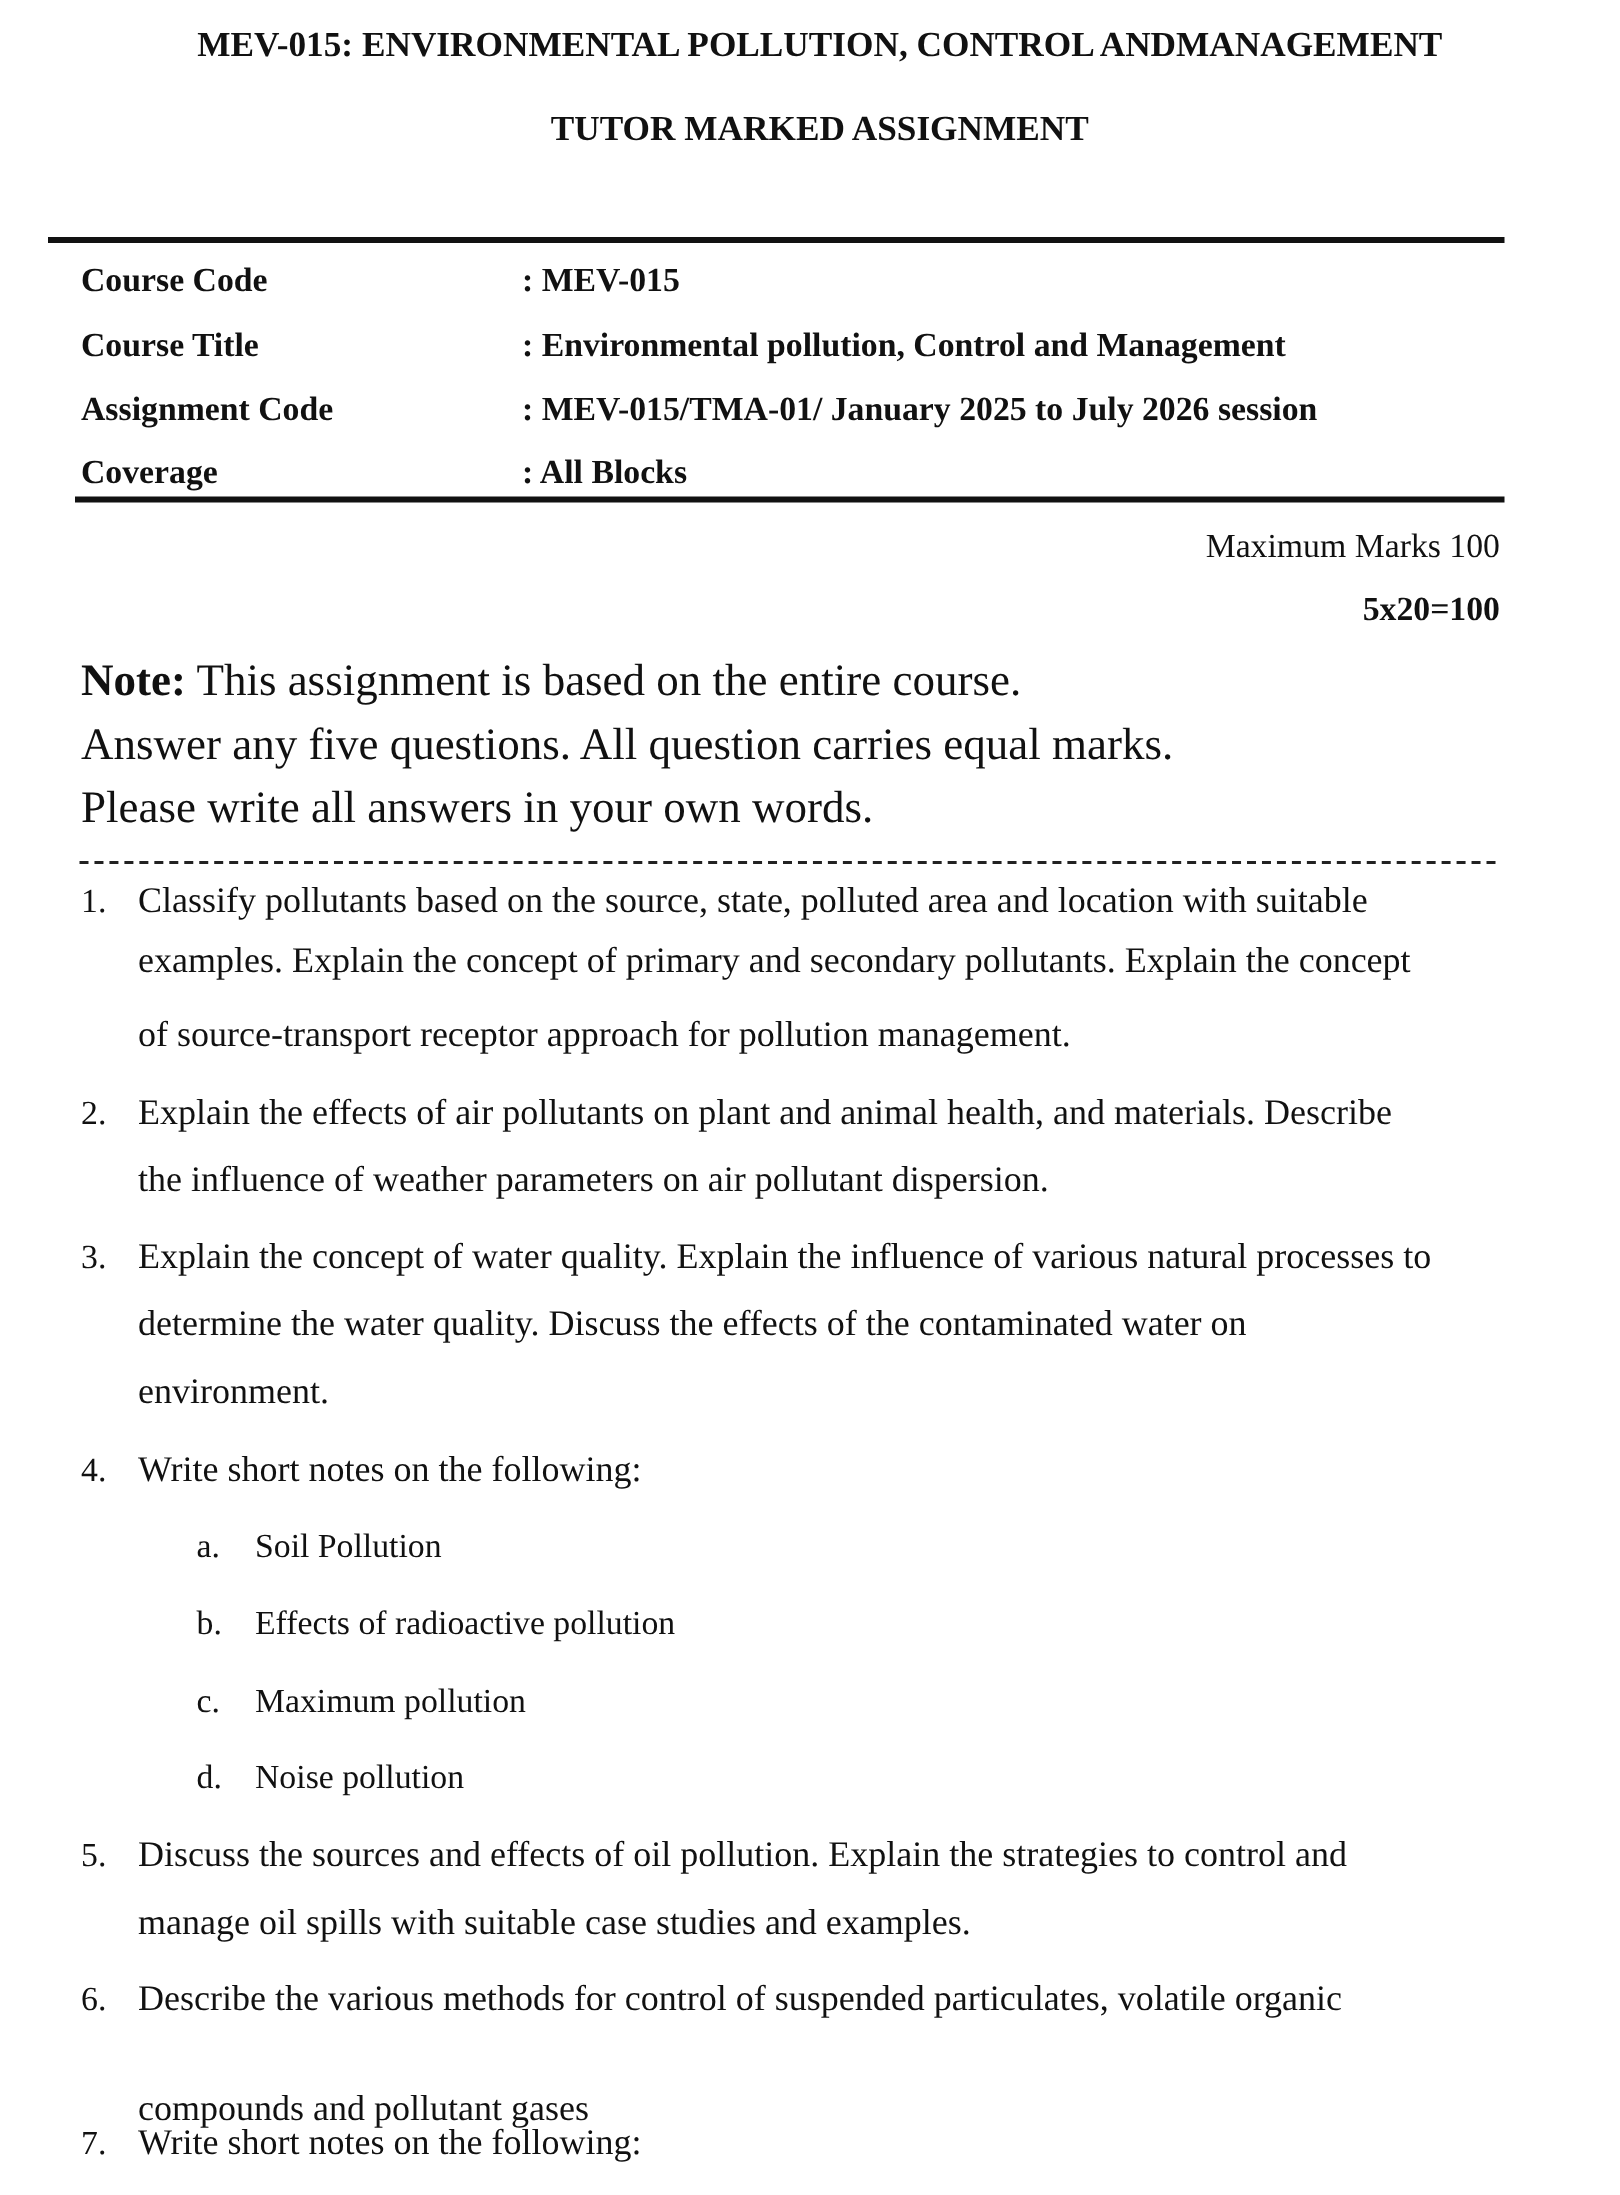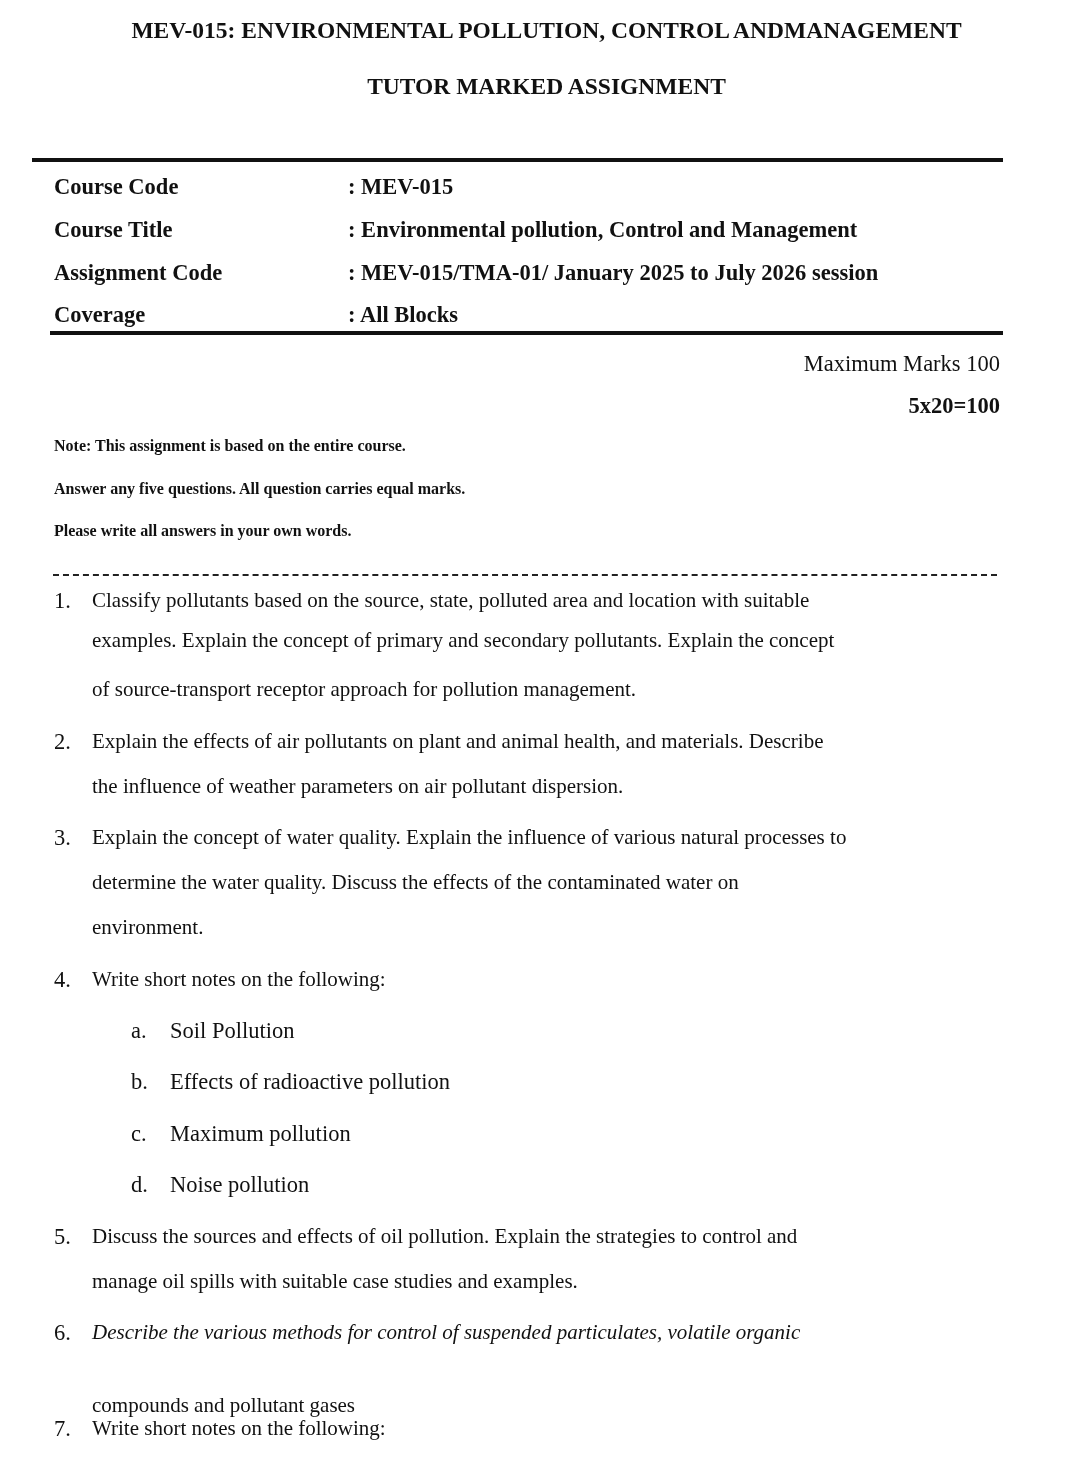--- a/index.html
+++ b/index.html
@@ -16,27 +16,27 @@
   #doc-subtitle { top: 73px; left: 0; width: 1093px; }
   .rule { position: absolute; background: #111; height: 4px; }
   #rule-top { left: 32px; width: 971px; top: 158px; }
   #rule-bottom { left: 50px; width: 953px; top: 331px; }
   .meta-row { position: absolute; left: 54px; font-weight: bold; font-size: 22.5px; }
   .meta-label { position: absolute; left: 0; white-space: nowrap; }
   .meta-value { position: absolute; left: 294px; white-space: nowrap; }
   .right { right: 80px; text-align: left; font-size: 22.5px; }
   #max-marks { top: 351px; }
   #marks-breakdown { top: 393px; font-weight: bold; }
-  .note { left: 54px; font-size: 16px; font-weight: bold; }
+  .note { left: 54px; font-size: 30px; }
   .dashed {
     position: absolute; left: 53px; width: 944px; top: 574px; height: 0;
     border-top: 2px dashed #222;
   }
   .q-num { position: absolute; left: 54px; font-size: 22.5px; white-space: nowrap; }
-  .q-line { position: absolute; left: 92px; font-size: 21px; white-space: nowrap; }
+  .q-line { position: absolute; left: 92px; font-size: 24px; white-space: nowrap; }
   .sub-letter { position: absolute; left: 131px; font-size: 22.5px; white-space: nowrap; }
   .sub-text { position: absolute; left: 170px; font-size: 22.5px; white-space: nowrap; }
 </style>
 </head>
 <body>
 
 <div class="abs title" id="doc-title">MEV-015: ENVIRONMENTAL POLLUTION, CONTROL ANDMANAGEMENT</div>
 <div class="abs title" id="doc-subtitle">TUTOR MARKED ASSIGNMENT</div>
 
 <div class="rule" id="rule-top"></div>
@@ -111,20 +111,20 @@
 </div>
 
 <div>
   <span class="q-num" style="top:1224px;">5.</span>
   <span class="q-line" style="top:1224px;">Discuss the sources and effects of oil pollution. Explain the strategies to control and</span>
   <span class="q-line" style="top:1269px;">manage oil spills with suitable case studies and examples.</span>
 </div>
 
 <div>
   <span class="q-num" style="top:1320px;">6.</span>
-  <span class="q-line" style="top:1320px;font-style:italic;">Describe the various methods for control of suspended particulates, volatile organic</span>
+  <span class="q-line" style="top:1320px;">Describe the various methods for control of suspended particulates, volatile organic</span>
   <span class="q-line" style="top:1365px;margin-top:28px;">compounds and pollutant gases</span>
 </div>
 
 <div>
   <span class="q-num" style="top:1416px;">7.</span>
   <span class="q-line" style="top:1416px;">Write short notes on the following:</span>
 </div>
 
 </body></html>

